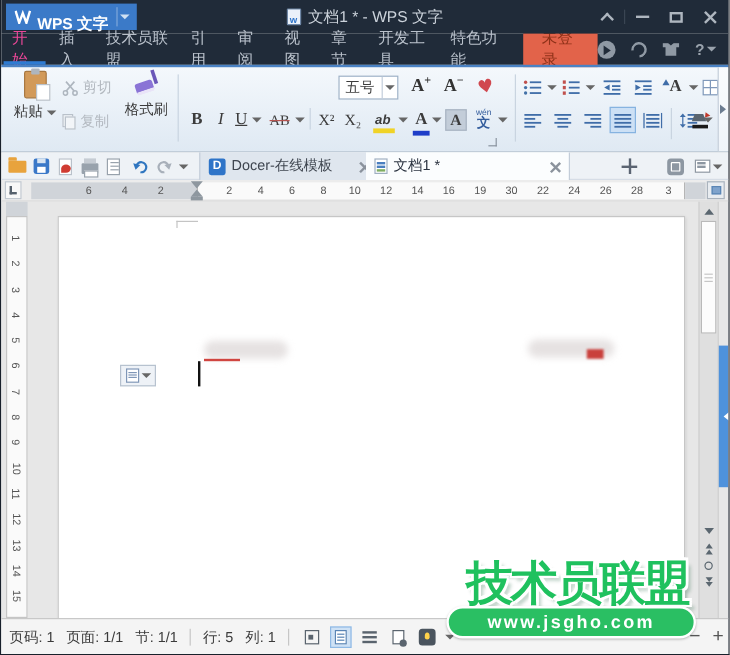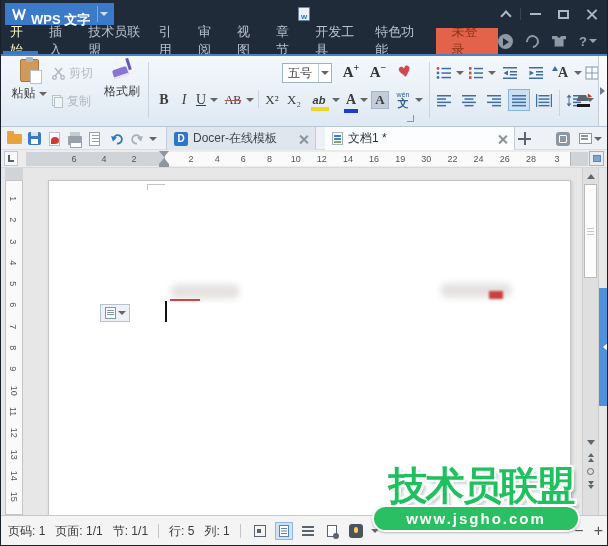--- a/index.html
+++ b/index.html
@@ -21,21 +21,21 @@
   .chev{width:8px;height:8px;border-left:2px solid #aeb6bf;border-top:2px solid #aeb6bf;transform:rotate(45deg);margin-top:4px;}
   .minbar{width:11px;height:2px;background:#aeb6bf;}
   .maxbox{width:11px;height:9px;border:2px solid #aeb6bf;}
   .xx{position:relative;width:11px;height:11px;}
   .xx::before,.xx::after{content:"";position:absolute;left:5px;top:-1px;width:2px;height:13px;background:#aeb6bf;}
   .xx::before{transform:rotate(45deg);}.xx::after{transform:rotate(-45deg);}
   .wc-sep{width:1px;height:12px;background:#3a4553;}
   
   .menubar{height:26px;background:#202b39;display:flex;align-items:center;font-size:13px;color:#b9c1cb;}
   .mtab{position:relative;padding:0 9px;height:26px;display:flex;align-items:center;cursor:default;}
-  .mtab.active{color:#fef9c3;font-family:Liberation Serif, serif;}
+  .mtab.active{color:#ec4899;font-family:Liberation Serif, serif;}
   .mtab.active::after{content:"";position:absolute;left:2px;right:2px;bottom:0;height:3px;background:#2e7bd2;}
   .login-btn{margin-left:10px;background:#e2634a;color:#8e3118;padding:3px 15px;font-size:13px;font-family:Liberation Serif, serif;}
   .micons{margin-left:auto;margin-right:10px;display:flex;align-items:center;gap:13px;}
   .mcirc{width:15px;height:15px;border-radius:50%;background:#8f99a4;position:relative;}
   .mcirc .tri{position:absolute;left:5px;top:4px;width:0;height:0;border:4px solid transparent;border-left:6px solid #202b39;}
   .mring{width:13px;height:13px;border-radius:50%;border:2.5px solid #8f99a4;border-bottom-color:transparent;transform:rotate(40deg);}
   .shirt{position:relative;width:14px;height:11px;background:#8f99a4;clip-path:polygon(0 0,30% 0,50% 22%,70% 0,100% 0,100% 35%,82% 35%,82% 100%,18% 100%,18% 35%,0 35%);}
   .help{color:#9aa3ad;font-size:13px;font-weight:bold;display:flex;align-items:center;gap:2px;}
   .help .car{border-top-color:#9aa3ad;}
   
@@ -195,20 +195,21 @@
     <div class="app-btn">
       <svg width="14" height="12" viewBox="0 0 14 12">
           <path d="M1 1 L4 11 L7 3 L10 11 L13 1" stroke="#fff" fill="none" stroke-width="2"></path>
         </svg>
       <span class="lbl">WPS 文字</span>
       <span class="app-sep"></span>
       <span class="car app-car"></span>
     </div>
     <div class="title-center">
       <span class="tdoc">w</span>
+      <span>文档1 * - WPS 文字</span>
     </div>
     <div class="win-controls">
       <div class="wc">
           <span class="chev"></span>
         </div>
       <div class="wc-sep"></div>
       <div class="wc">
           <span class="minbar"></span>
         </div>
       <div class="wc">
@@ -497,21 +498,21 @@
     </div>
     <div class="qa" style="left:146px;width:12px;">
         <span class="car"></span>
       </div>
 
     <div class="doctab inactive" style="left:165px;width:150px;">
       <span class="dicon">D</span>
       <span>Docer-在线模板</span>
       <span class="tclose"></span>
     </div>
-    <div class="doctab active" style="left:324px;width:190px;">
+    <div class="doctab active" style="left:304px;width:170px;">
       <span class="wpage"></span>
       <span>文档1 *</span>
       <span class="tclose"></span>
     </div>
     <div class="plus" style="left:517px;top:5px;"></div>
     <div class="qa" style="left:552px;">
         <span class="hist"></span>
       </div>
     <div class="qa" style="left:576px;width:26px;">
         <span class="tlist"></span>

